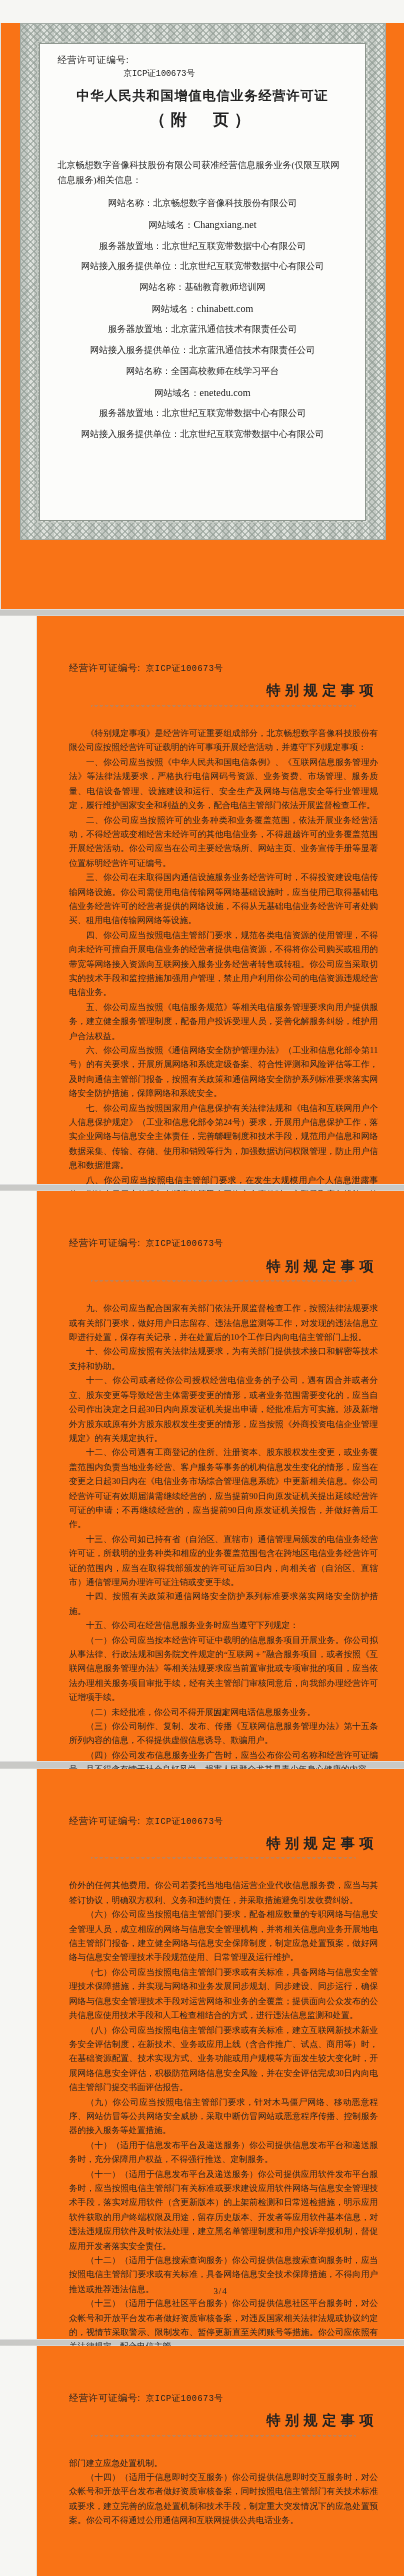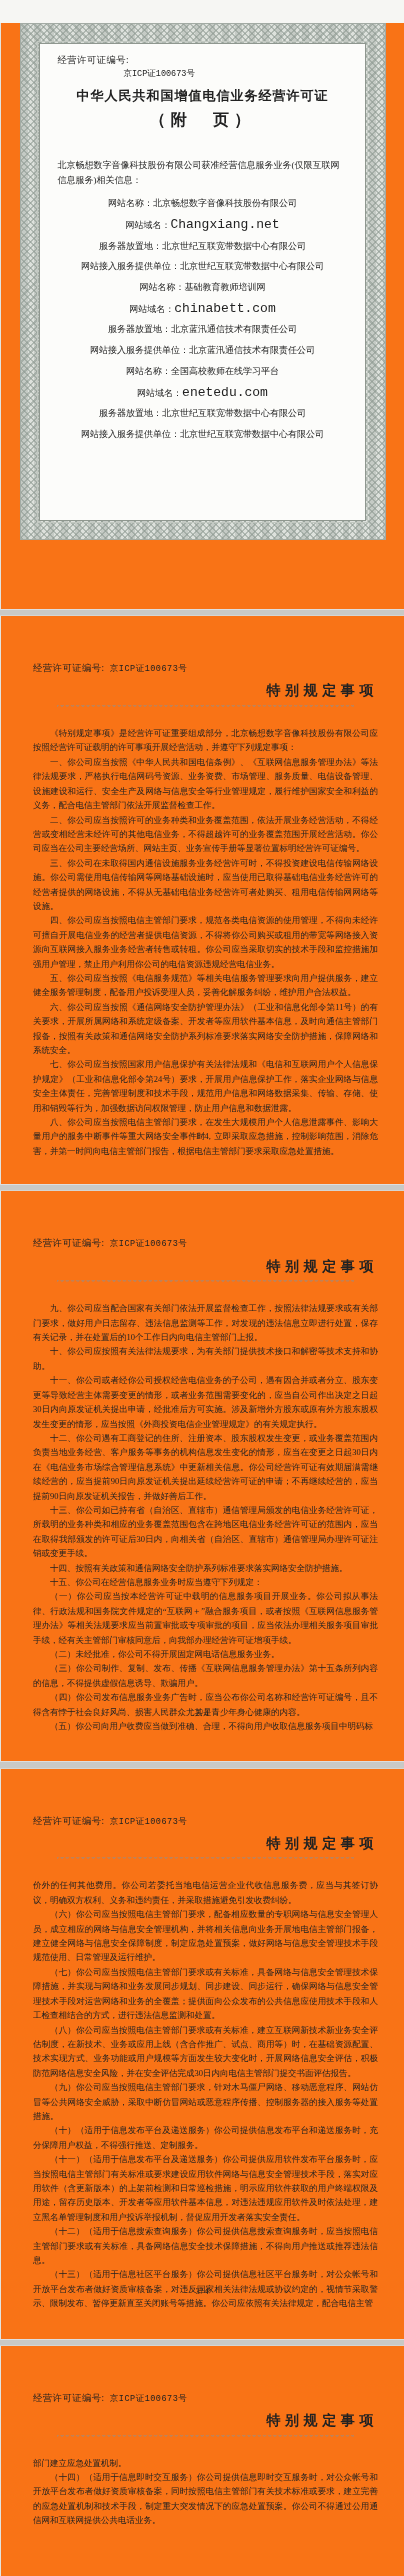--- a/index.html
+++ b/index.html
@@ -20,24 +20,24 @@
   .cert-inner{background:#fcfcfa;width:100%;height:100%;box-sizing:border-box;
       border:0.5px solid #8f978f;outline:0.5px solid #c2c8c1;outline-offset:1px;
       padding:10.3px 17.5px;position:relative;}
   .cert-licrow{font-size:9.3px;letter-spacing:0.5px;}
   .cert-licnum{margin:1px 0 0 66px;font-size:8.5px;font-family:"Liberation Mono","DejaVu Sans Mono",monospace;}
   .cert-title{margin-top:7.2px;text-align:center;font-size:13px;font-weight:bold;letter-spacing:1px;}
   .cert-subtitle{margin-top:5.2px;text-align:center;font-size:16px;font-weight:bold;letter-spacing:5.2px;}
   .cert-body{margin-top:27px;font-size:9px;line-height:15px;}
   .cert-intro{margin-bottom:8.2px;}
   .cert-line{margin-bottom:5.7px;text-align:center;}
-  .mono-val{font-family:Liberation Mono, monospace;font-size:13px;}
+  .mono-val{font-family:Liberation Serif, serif;font-size:10px;}
 
   
-  .ppage{padding:46px 26px 0 32px;}
+  .ppage{padding:46px 26px 0 32px;margin-left:36px;}
   .p2{height:568px;} .p3{height:570px;} .p4{height:570px;} .p5{height:559px;}
   .plic{font-size:9.3px;letter-spacing:0.5px;}
   .plic .num{font-size:8.5px;font-family:"Liberation Mono","DejaVu Sans Mono",monospace;margin-left:5.2px;}
   .ptitle{margin-top:7.2px;text-align:right;font-size:14px;font-weight:bold;letter-spacing:4.6px;}
   .zigzag{height:4.6px;width:86%;margin:4.6px auto 0;opacity:.55;
       background:
         linear-gradient(135deg,#8f8f8f 25%,rgba(0,0,0,0) 25%) 0 0/5.2px 4.6px repeat-x,
         linear-gradient(45deg,rgba(0,0,0,0) 75%,#8f8f8f 75%) 0 0/5.2px 4.6px repeat-x;}
   .pbody{margin-top:16.5px;font-size:8.5px;line-height:14.4px;text-align:justify;text-justify:inter-ideograph;}
   .pbody p{margin:0;text-indent:2em;}
@@ -124,21 +124,21 @@
     <div class="ptitle">特别规定事项</div>
     <div class="zigzag"></div>
     <div class="pbody">
 
     <p>《特别规定事项》是经营许可证重要组成部分，北京畅想数字音像科技股份有限公司应按照经营许可证载明的许可事项开展经营活动，并遵守下列规定事项：</p>
         <p>一、你公司应当按照《中华人民共和国电信条例》、《互联网信息服务管理办法》等法律法规要求，严格执行电信网码号资源、业务资费、市场管理、服务质量、电信设备管理、设施建设和运行、安全生产及网络与信息安全等行业管理规定，履行维护国家安全和利益的义务，配合电信主管部门依法开展监督检查工作。</p>
         <p>二、你公司应当按照许可的业务种类和业务覆盖范围，依法开展业务经营活动，不得经营或变相经营未经许可的其他电信业务，不得超越许可的业务覆盖范围开展经营活动。你公司应当在公司主要经营场所、网站主页、业务宣传手册等显著位置标明经营许可证编号。</p>
         <p>三、你公司在未取得国内通信设施服务业务经营许可时，不得投资建设电信传输网络设施。你公司需使用电信传输网等网络基础设施时，应当使用已取得基础电信业务经营许可的经营者提供的网络设施，不得从无基础电信业务经营许可者处购买、租用电信传输网网络等设施。</p>
         <p>四、你公司应当按照电信主管部门要求，规范各类电信资源的使用管理，不得向未经许可擅自开展电信业务的经营者提供电信资源，不得将你公司购买或租用的带宽等网络接入资源向互联网接入服务业务经营者转售或转租。你公司应当采取切实的技术手段和监控措施加强用户管理，禁止用户利用你公司的电信资源违规经营电信业务。</p>
         <p>五、你公司应当按照《电信服务规范》等相关电信服务管理要求向用户提供服务，建立健全服务管理制度，配备用户投诉受理人员，妥善化解服务纠纷，维护用户合法权益。</p>
-        <p>六、你公司应当按照《通信网络安全防护管理办法》（工业和信息化部令第11号）的有关要求，开展所属网络和系统定级备案、开发者等应用软件基本信息，及时向通信主管部门报备，按照有关政策和通信网络安全防护系列标准要求落实网络安全防护措施，保障网络和系统安全。</p>
+        <p>六、你公司应当按照《通信网络安全防护管理办法》（工业和信息化部令第11号）的有关要求，开展所属网络和系统定级备案、符合性评测和风险评估等工作，及时向通信主管部门报备，按照有关政策和通信网络安全防护系列标准要求落实网络安全防护措施，保障网络和系统安全。</p>
         <p>七、你公司应当按照国家用户信息保护有关法律法规和《电信和互联网用户个人信息保护规定》（工业和信息化部令第24号）要求，开展用户信息保护工作，落实企业网络与信息安全主体责任，完善管理制度和技术手段，规范用户信息和网络数据采集、传输、存储、使用和销毁等行为，加强数据访问权限管理，防止用户信息和数据泄露。</p>
         <p>八、你公司应当按照电信主管部门要求，在发生大规模用户个人信息泄露事件、影响大量用户的服务中断事件等重大网络安全事件时，立即采取应急措施，控制影响范围，消除危害，并第一时间向电信主管部门报告，根据电信主管部门要求采取应急处置措施。</p>
       </div>
     <div class="pnum">1/4</div>
   </div>
 
   <div class="separator"></div>
 
   <div class="page ppage p3">
     <div class="plic">

